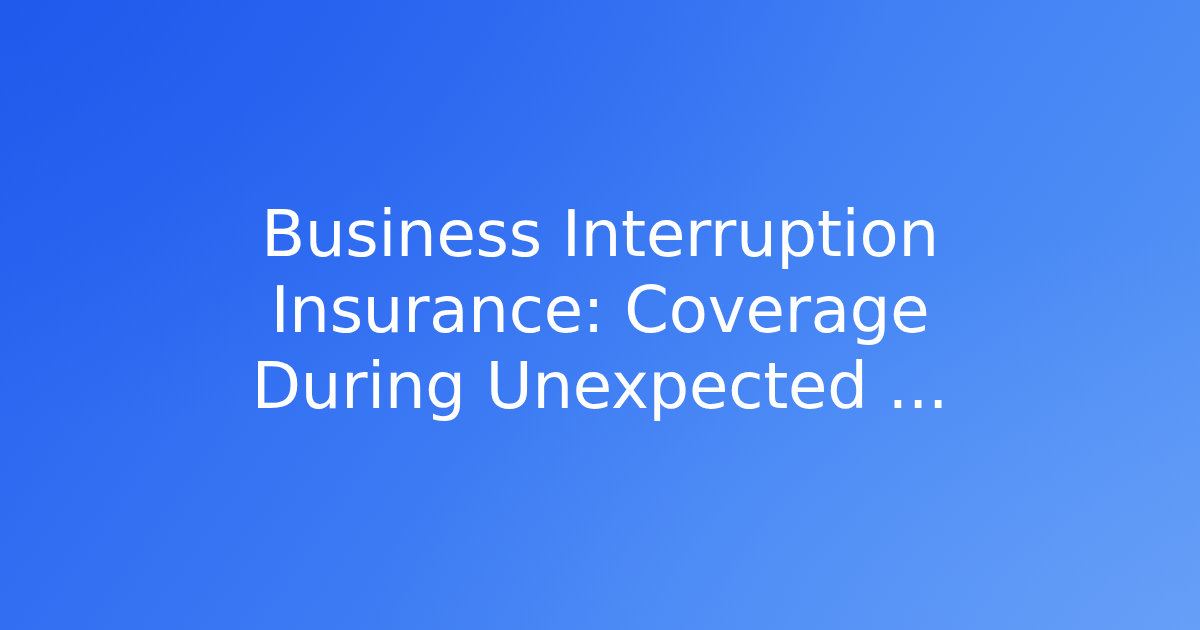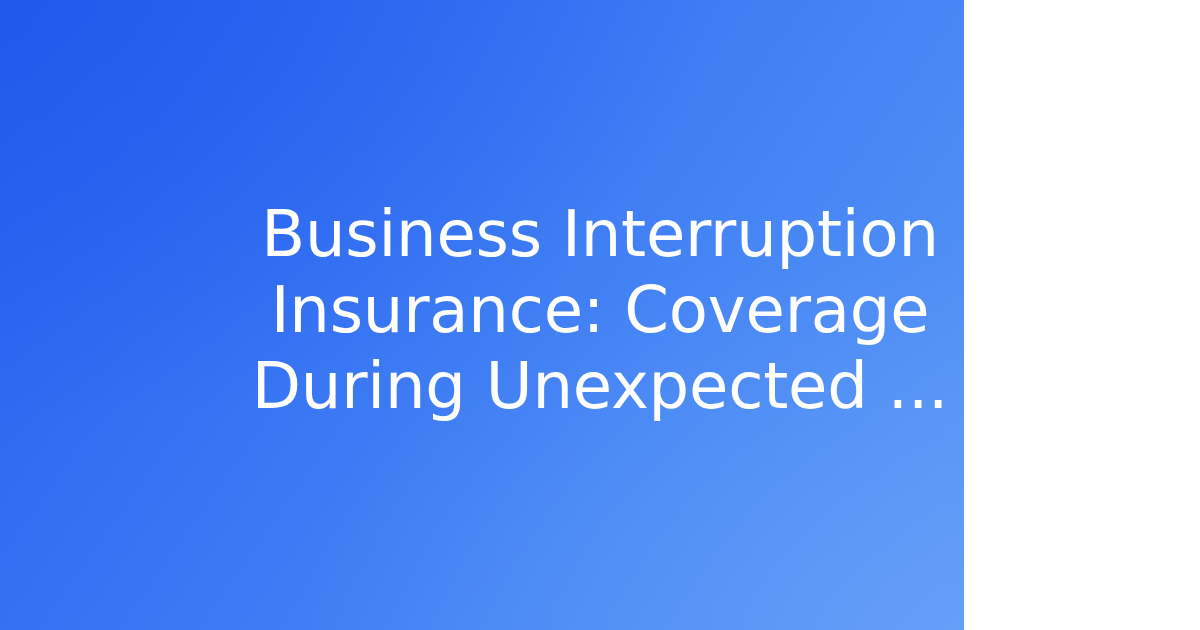--- a/index.html
+++ b/index.html
@@ -10,21 +10,21 @@
     height: 630px;
     overflow: hidden;
   }
 
   body {
     font-family: "DejaVu Sans", "Liberation Sans", sans-serif;
   }
 
   #og-card {
     position: relative;
-    width: 964px;
+    width: 1200px;
     height: 630px;
     box-sizing: border-box;
     
     background: linear-gradient(125deg,
         #2560ee 0%,
         #2d69f1 18%,
         #3a77f3 42%,
         #4686f5 66%,
         #5190f5 85%,
         #5a97f6 100%);

